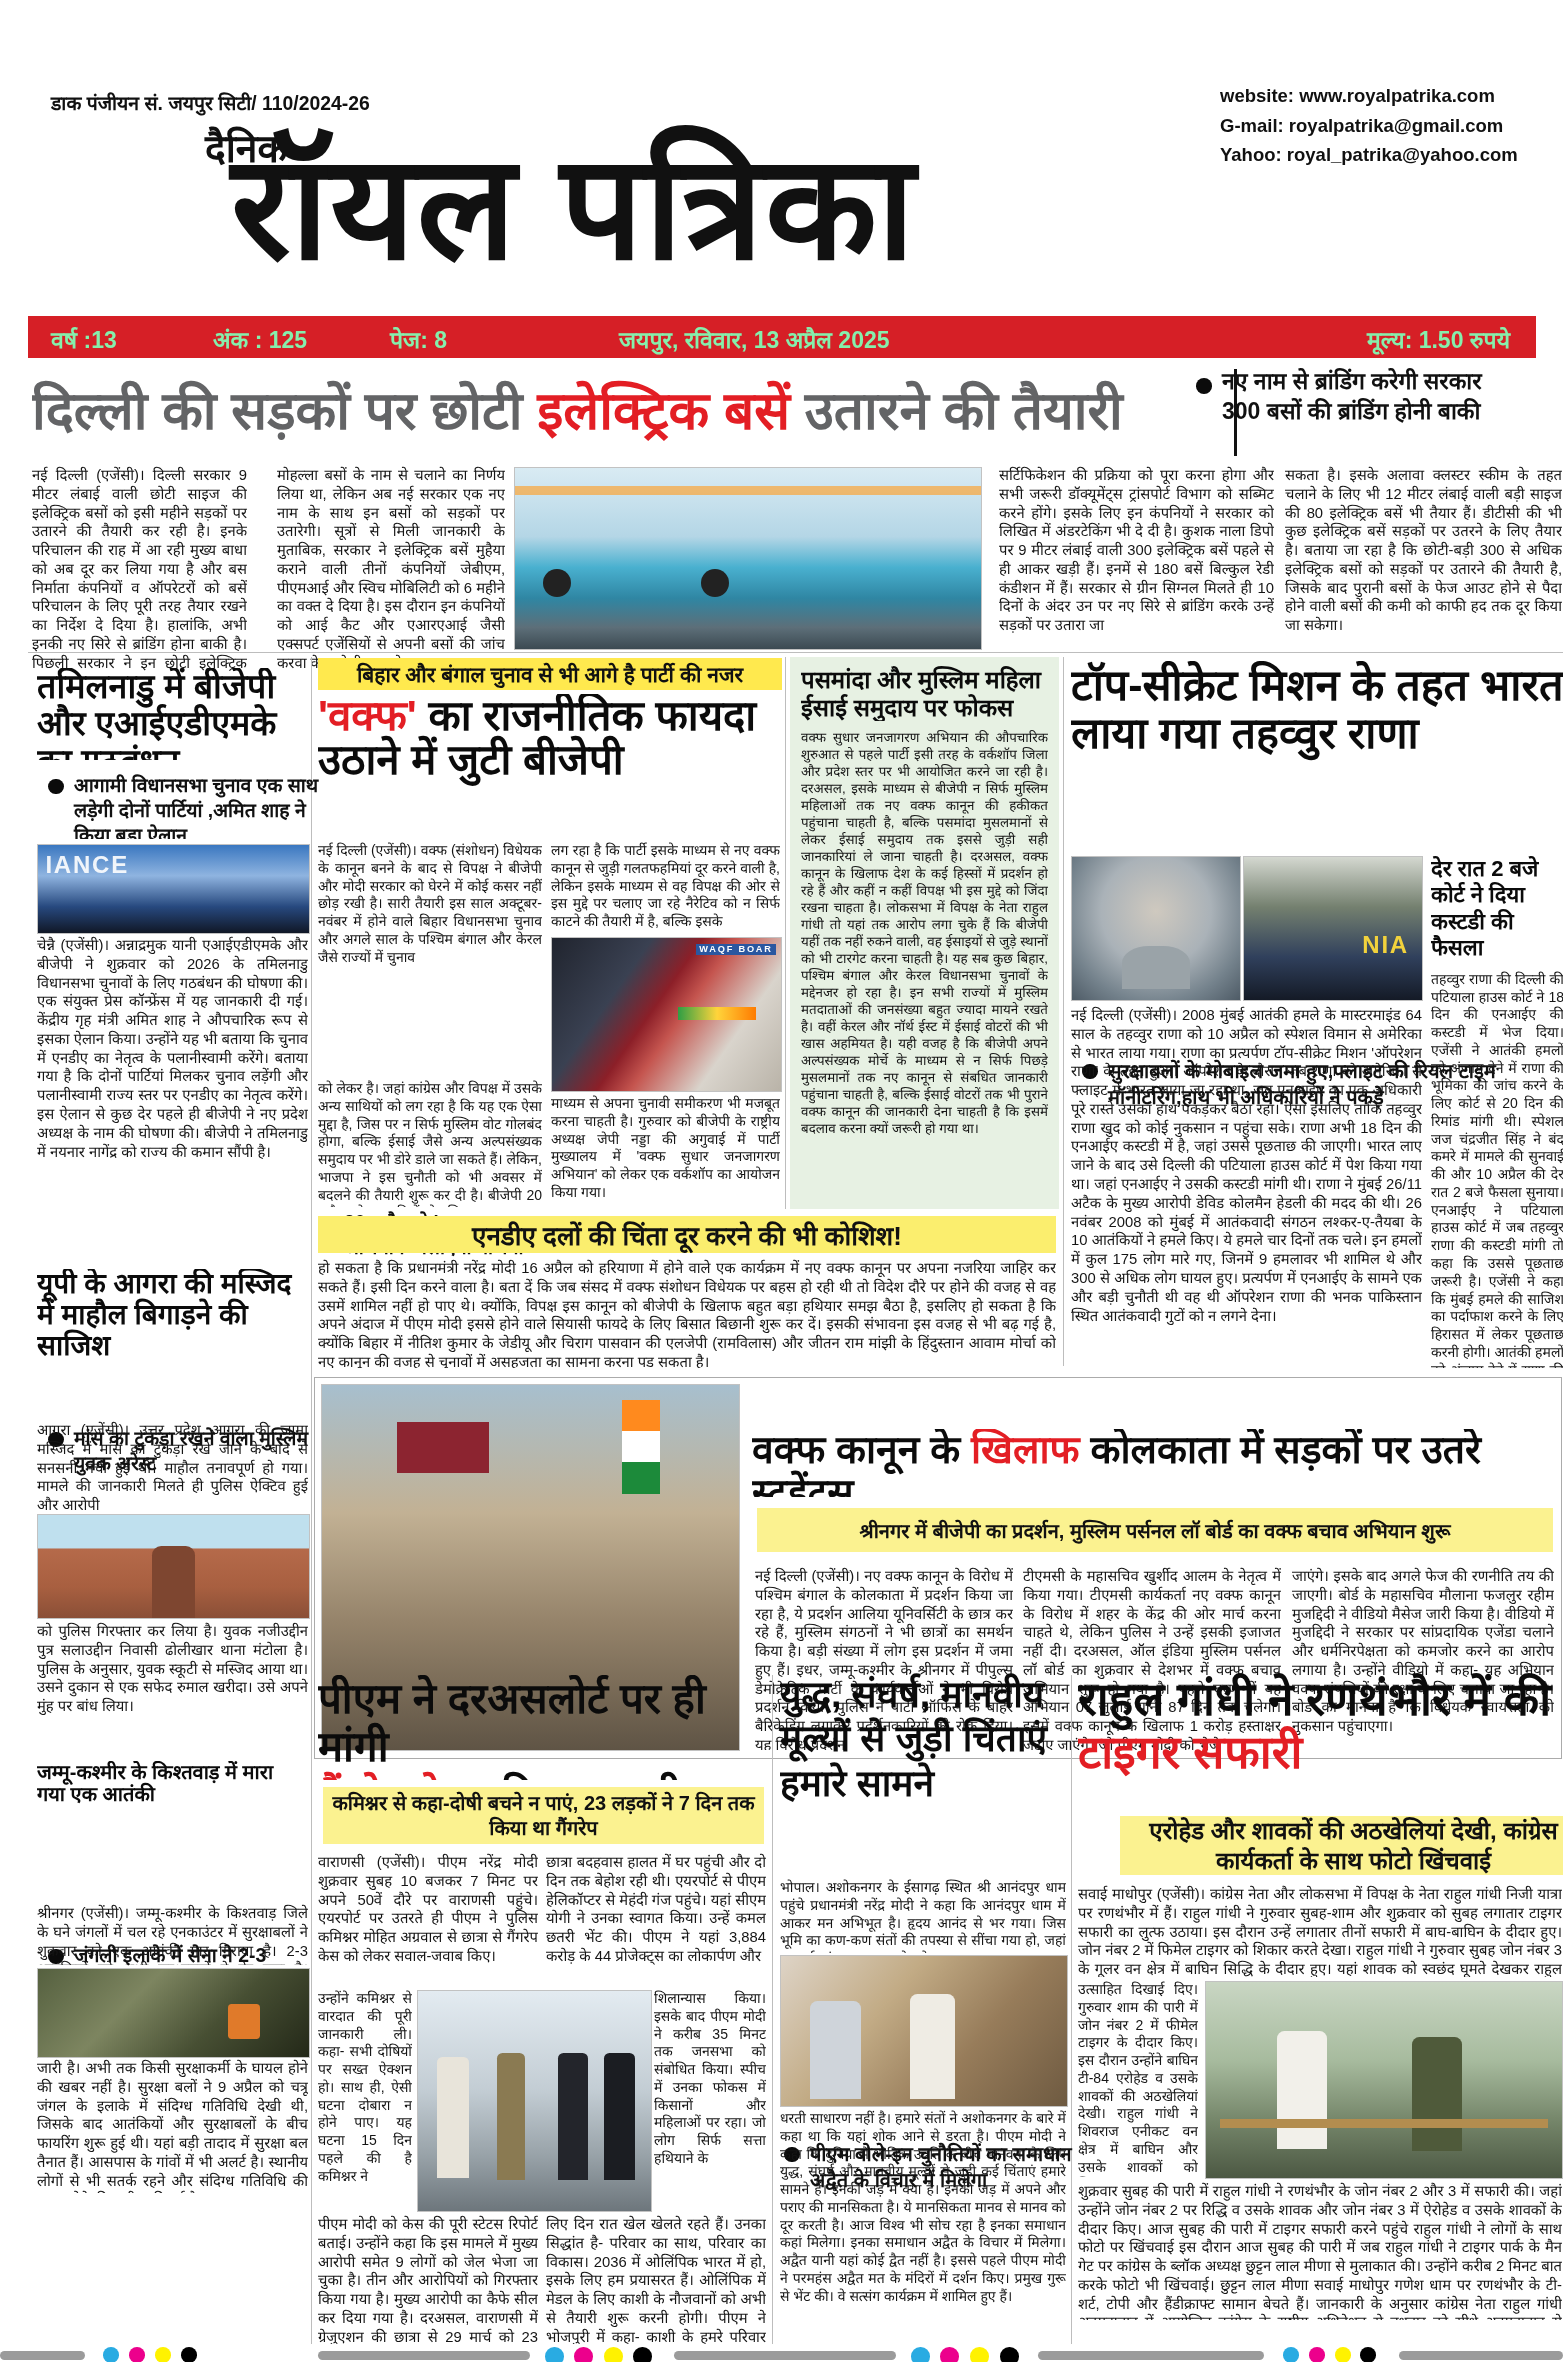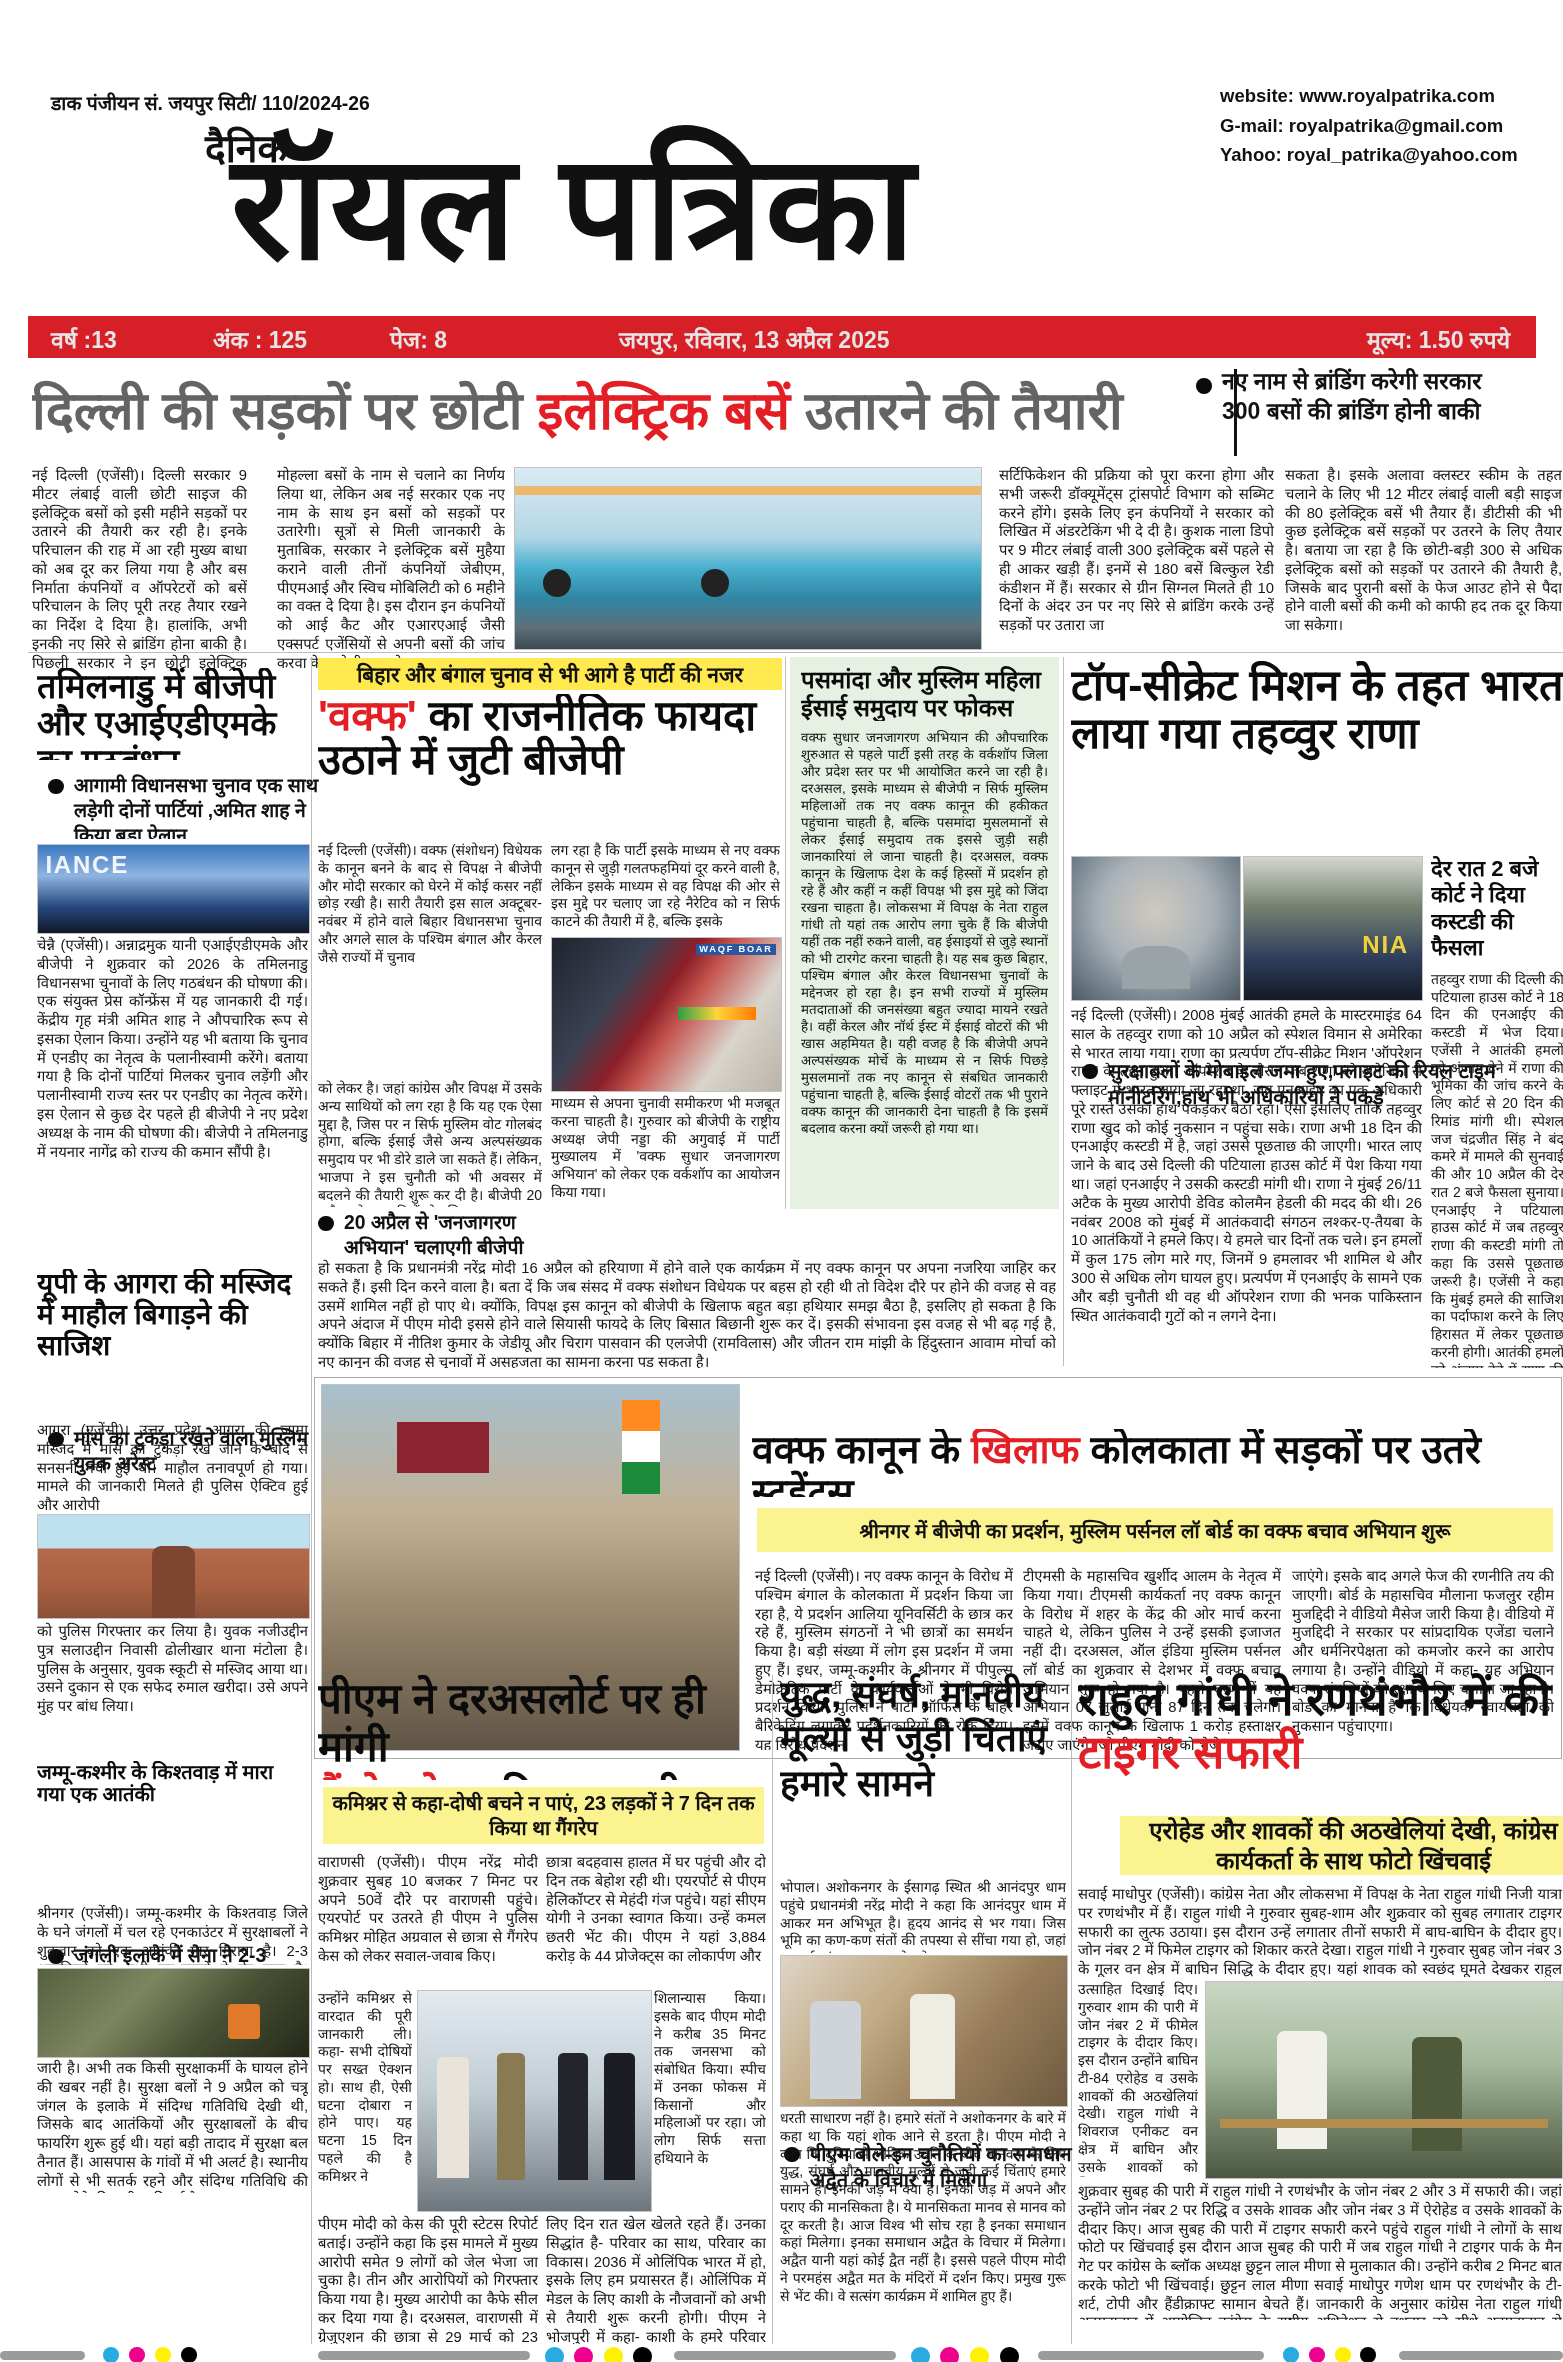--- a/index.html
+++ b/index.html
@@ -35,21 +35,21 @@
   <div class="abs b" style="left:51px;top:89px;width:498px;font-size:19.4px">डाक पंजीयन सं. जयपुर सिटी/ 110/2024-26</div>
   <div class="abs b" style="left:1220px;top:81px;width:332px;font-size:18.5px;line-height:1.6">
     <div>website: www.royalpatrika.com</div>
     <div>G-mail: royalpatrika@gmail.com</div>
     <div>Yahoo: royal_patrika@yahoo.com</div>
   </div>
 
   <div class="abs b" style="left:205px;top:120px;font-size:39px">दैनिक</div>
   <div class="abs ctr" style="left:231px;top:109px;width:1108px;font-size:146px;line-height:198px;font-weight:900;letter-spacing:1.8px">रॉयल पत्रिका</div>
 
-  <div class="abs" style="left:28px;top:316px;width:1508px;height:42px;background:#d61f26;color:#e5e5e5">
+  <div class="abs" style="left:28px;top:316px;width:1508px;height:42px;background:#d61f26;color:#86efac">
     <span class="abs b" style="left:23px;top:7.4px;font-size:23px">वर्ष :13</span>
     <span class="abs b" style="left:185px;top:7.4px;font-size:23px">अंक : 125</span>
     <span class="abs b" style="left:362px;top:7.4px;font-size:23px">पेज: 8</span>
     <span class="abs b" style="left:591px;top:7.4px;font-size:23px">जयपुर, रविवार, 13 अप्रैल 2025</span>
     <span class="abs b" style="right:26px;top:7.4px;font-size:23px">मूल्य: 1.50 रुपये</span>
   </div>
 
   <div class="abs head gray-head" style="left:32px;top:367px;width:1200px;height:92px;font-size:53px;line-height:88px;white-space:nowrap">
     <span>दिल्ली की सड़कों पर छोटी </span><span class="red">इलेक्ट्रिक बसें</span><span> उतारने की तैयारी</span>
   </div>
@@ -113,20 +113,21 @@
 
   <div class="vrule" style="left:785px;top:657px;height:552px"></div>
 
   <div class="abs greenbg" style="left:790px;top:657px;width:269px;height:552px;padding:9.2px 11px;box-sizing:border-box">
     <div class="head" style="font-size:24px;line-height:1.15;margin-bottom:7.4px">पसमांदा और मुस्लिम महिला ईसाई समुदाय पर फोकस</div>
     <div class="body" style="font-size:13.4px;height:461px">वक्फ सुधार जनजागरण अभियान की औपचारिक शुरुआत से पहले पार्टी इसी तरह के वर्कशॉप जिला और प्रदेश स्तर पर भी आयोजित करने जा रही है। दरअसल, इसके माध्यम से बीजेपी न सिर्फ मुस्लिम महिलाओं तक नए वक्फ कानून की हकीकत पहुंचाना चाहती है, बल्कि पसमांदा मुसलमानों से लेकर ईसाई समुदाय तक इससे जुड़ी सही जानकारियां ले जाना चाहती है। दरअसल, वक्फ कानून के खिलाफ देश के कई हिस्सों में प्रदर्शन हो रहे हैं और कहीं न कहीं विपक्ष भी इस मुद्दे को जिंदा रखना चाहता है। लोकसभा में विपक्ष के नेता राहुल गांधी तो यहां तक आरोप लगा चुके हैं कि बीजेपी यहीं तक नहीं रुकने वाली, वह ईसाइयों से जुड़े स्थानों को भी टारगेट करना चाहती है। यह सब कुछ बिहार, पश्चिम बंगाल और केरल विधानसभा चुनावों के मद्देनजर हो रहा है। इन सभी राज्यों में मुस्लिम मतदाताओं की जनसंख्या बहुत ज्यादा मायने रखते है। वहीं केरल और नॉर्थ ईस्ट में ईसाई वोटरों की भी खास अहमियत है। यही वजह है कि बीजेपी अपने अल्पसंख्यक मोर्चे के माध्यम से न सिर्फ पिछड़े मुसलमानों तक नए कानून से संबधित जानकारी पहुंचाना चाहती है, बल्कि ईसाई वोटरों तक भी पुराने वक्फ कानून की जानकारी देना चाहती है कि इसमें बदलाव करना क्यों जरूरी हो गया था।</div>
   </div>
 
   <div class="vrule" style="left:1063px;top:657px;height:709px"></div>
 
+  <div class="abs band" style="left:318px;top:1216px;width:738px;height:37px;font-size:26px;background:#fbee6e">एनडीए दलों की चिंता दूर करने की भी कोशिश!</div>
   <div class="abs body" style="left:318px;top:1259px;width:738px;height:109px">हो सकता है कि प्रधानमंत्री नरेंद्र मोदी 16 अप्रैल को हरियाणा में होने वाले एक कार्यक्रम में नए वक्फ कानून पर अपना नजरिया जाहिर कर सकते हैं। इसी दिन करने वाला है। बता दें कि जब संसद में वक्फ संशोधन विधेयक पर बहस हो रही थी तो विदेश दौरे पर होने की वजह से वह उसमें शामिल नहीं हो पाए थे। क्योंकि, विपक्ष इस कानून को बीजेपी के खिलाफ बहुत बड़ा हथियार समझ बैठा है, इसलिए हो सकता है कि अपने अंदाज में पीएम मोदी इससे होने वाले सियासी फायदे के लिए बिसात बिछानी शुरू कर दें। इसकी संभावना इस वजह से भी बढ़ गई है, क्योंकि बिहार में नीतिश कुमार के जेडीयू और चिराग पासवान की एलजेपी (रामविलास) और जीतन राम मांझी के हिंदुस्तान आवाम मोर्चा को नए कानून की वजह से चुनावों में असहजता का सामना करना पड़ सकता है।</div>
 
   <div class="abs head ctr" style="left:1071px;top:661px;width:493px;height:124px;font-size:43px;line-height:1.12">टॉप-सीक्रेट मिशन के तहत भारत लाया गया तहव्वुर राणा</div>
   <div class="abs bullet" style="left:1082px;top:792px;width:480px;height:57px;font-size:20px"><span class="marker"></span><span>सुरक्षाबलों के मोबाइल जमा हुए,फ्लाइट की रियल टाइम मॉनीटरिंग,हाथ भी अधिकारियों ने पकड़े</span></div>
   <div class="photo" style="left:1071px;top:856px;width:168px;height:143px;background:radial-gradient(circle at 50% 38%,#cfc9bf 0%,#aab2b8 45%,#74828c 75%,#4e5b66 100%)">
     <div class="abs" style="left:30%;top:62%;width:40%;height:30%;background:#9aa3a8;border-radius:40% 40% 0 0"></div>
   </div>
   <div class="photo" style="left:1243px;top:856px;width:178px;height:143px;background:linear-gradient(180deg,#d4d8d0 0%,#74806f 35%,#30405c 70%,#141a26 100%)">
     <span class="ovl" style="right:13px;top:52%;font-size:24px;color:#f2d23c">NIA</span>
   </div>

